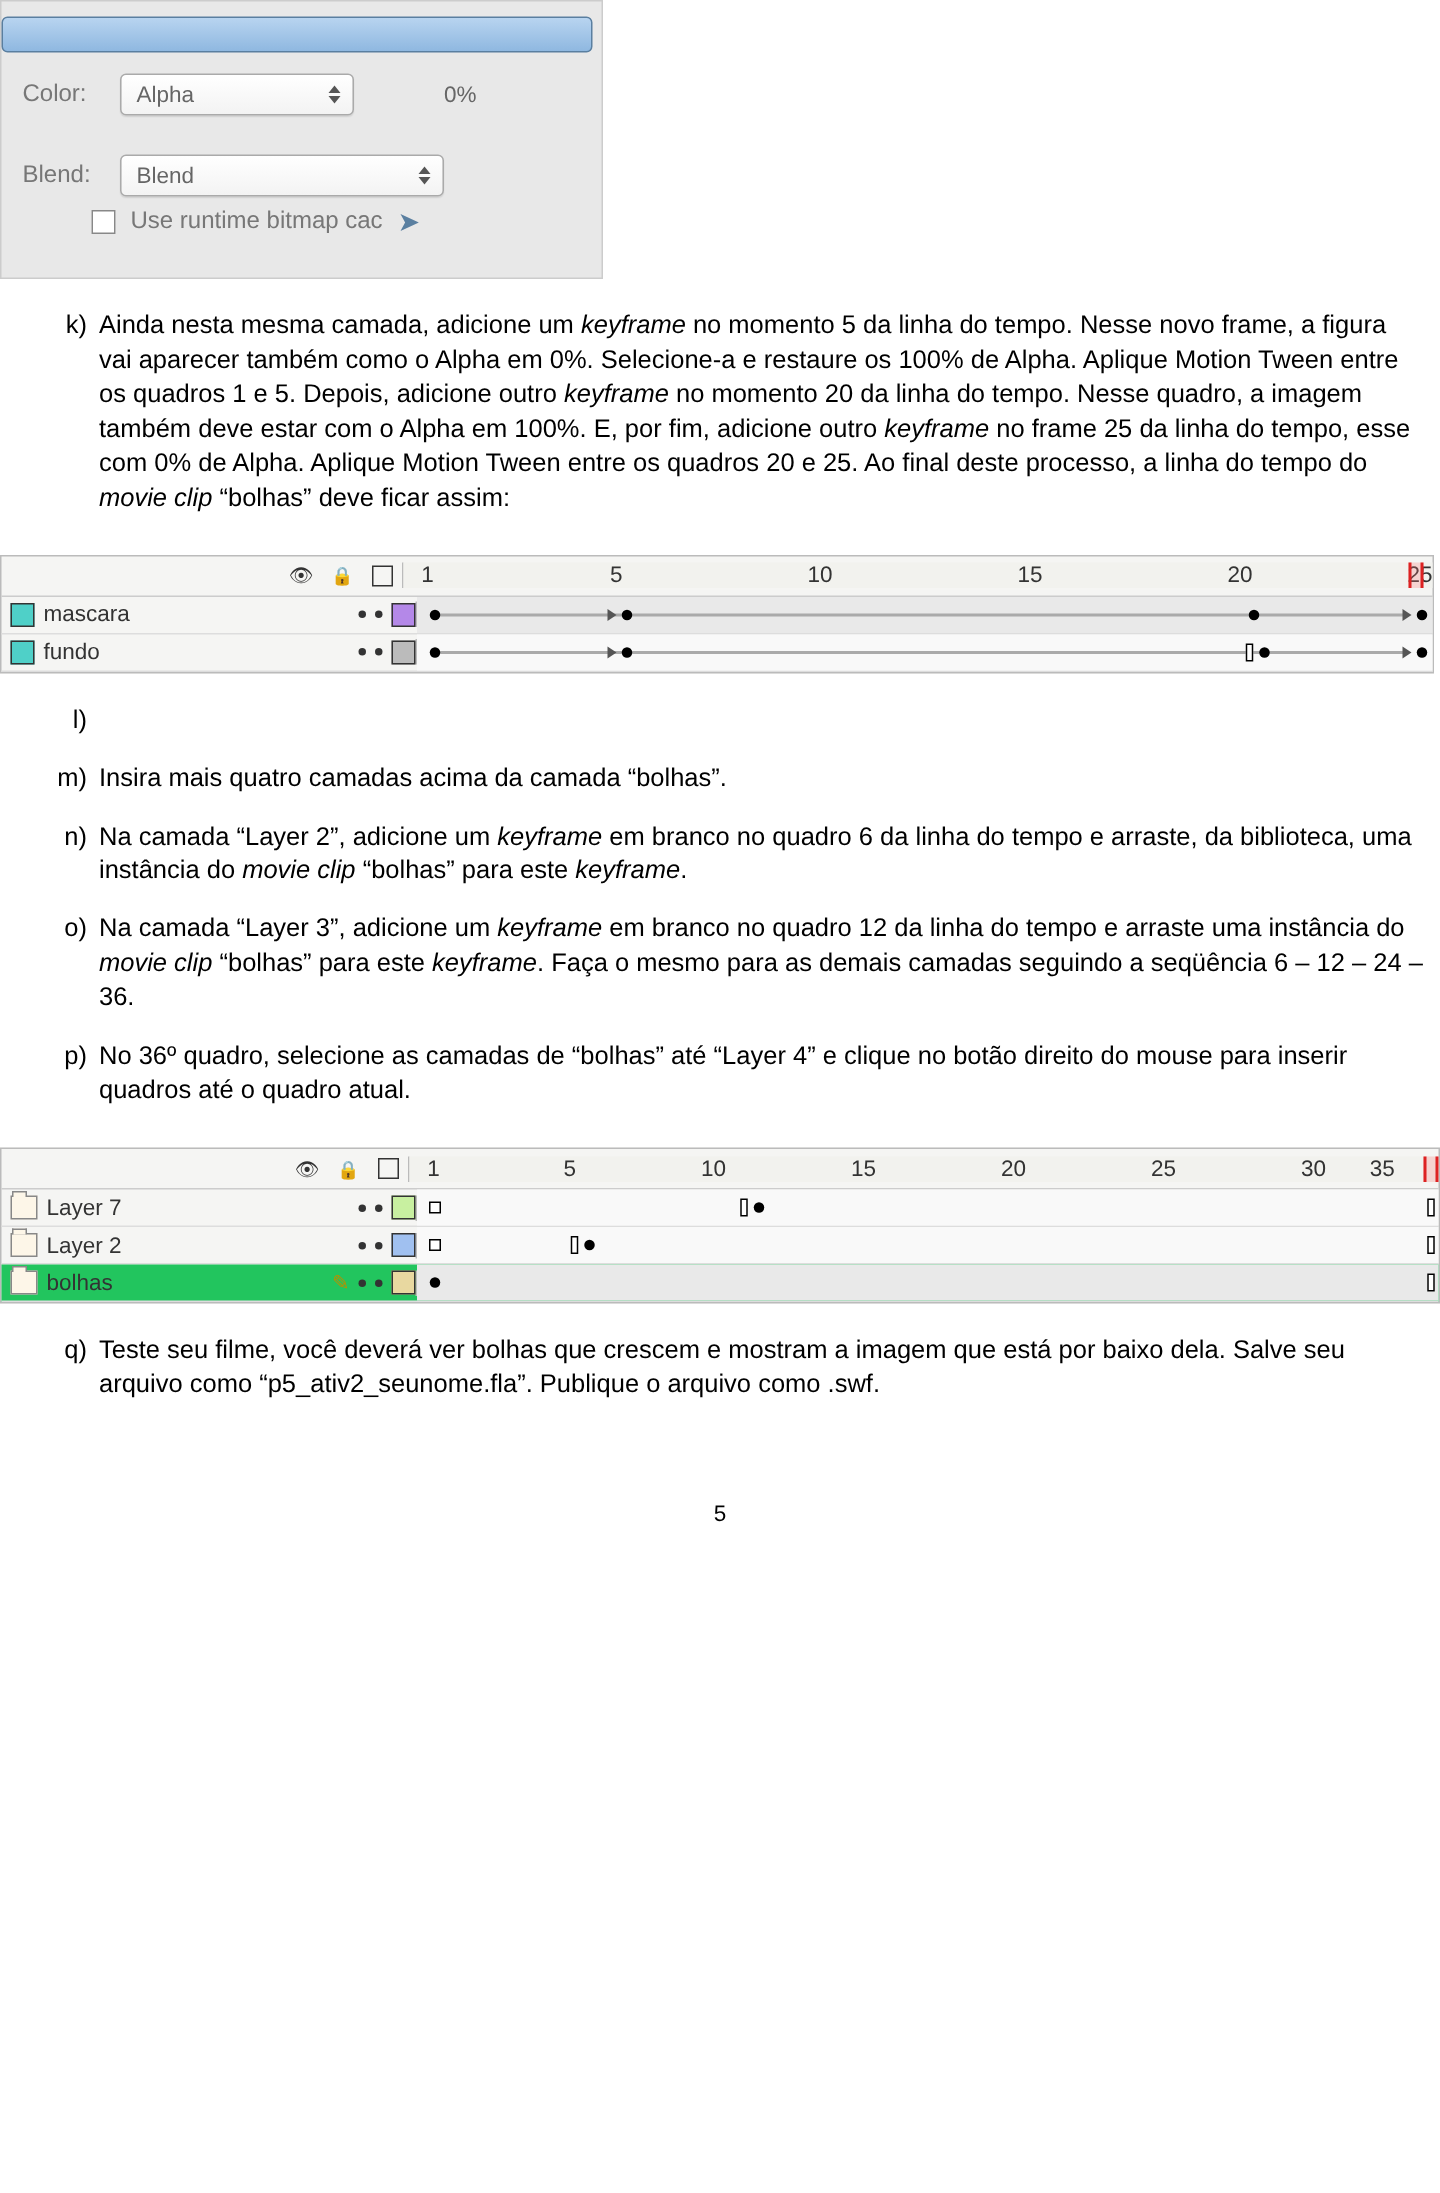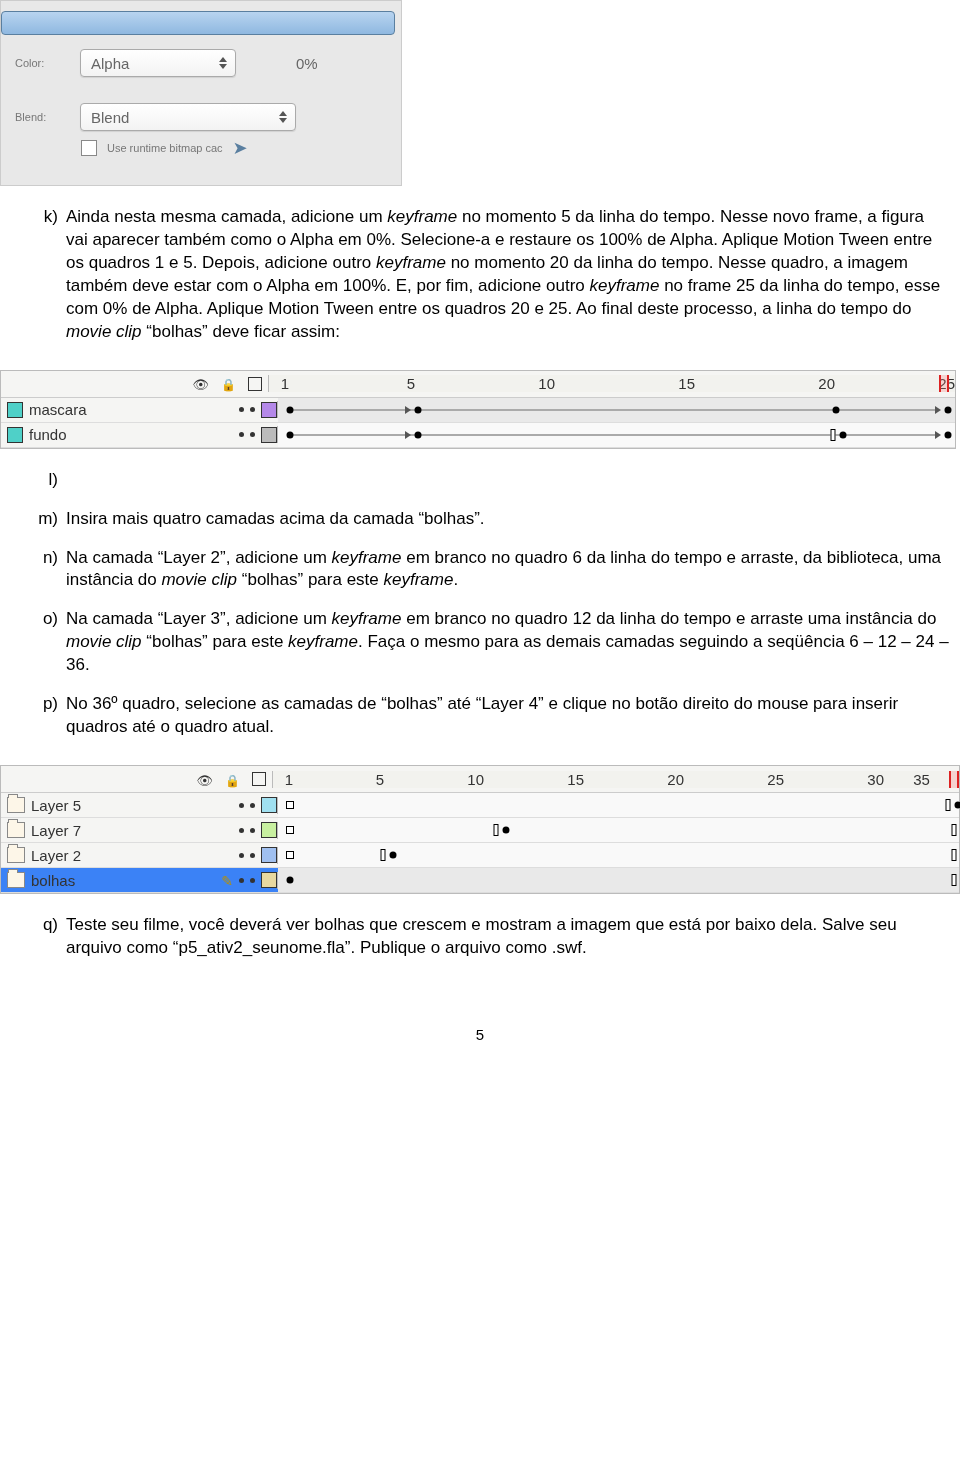--- a/index.html
+++ b/index.html
@@ -26,21 +26,21 @@
     width: 392px;
   }
   .prow {
     display: flex;
     align-items: center;
     margin: 6px 14px;
     gap: 10px;
   }
   .plabel {
     color: #777;
-    font-size: 11px;
+    font-size: 16px;
     min-width: 55px;
   }
   .dropdown {
     display: inline-flex;
     align-items: center;
     justify-content: space-between;
     background: linear-gradient(#ffffff, #f3f3f3);
     border: 1px solid #aaa;
     border-radius: 4px;
     box-shadow: 0 1px 1px rgba(0,0,0,0.1);
@@ -248,21 +248,21 @@
   </div>
 
   <div class="prow" style="margin-top:26px">
     <span class="plabel">Blend:</span>
     <div class="dropdown" style="width:200px">
       <span>Blend</span>
       <span class="dd-caret"></span>
     </div>
   </div>
 
-  <div class="prow" style="margin-left:80px">
+  <div class="prow" style="margin-left:60px">
     <span class="cbox"></span>
     <span class="plabel" style="min-width:auto">Use runtime bitmap cac</span>
     <span class="hintptr">➤</span>
   </div>
 </div>
 
 <div class="text-block">
   <div class="list-item">
     <span class="letter">k)</span>
     <span>Ainda nesta mesma camada, adicione um <em>keyframe</em> no momento 5 da linha do tempo. Nesse novo frame, a figura vai aparecer também como o Alpha em 0%. Selecione-a e restaure os 100% de Alpha. Aplique Motion Tween entre os quadros 1 e 5. Depois, adicione outro <em>keyframe</em> no momento 20 da linha do tempo. Nesse quadro, a imagem também deve estar com o Alpha em 100%. E, por fim, adicione outro <em>keyframe</em> no frame 25 da linha do tempo, esse com 0% de Alpha. Aplique Motion Tween entre os quadros 20 e 25. Ao final deste processo, a linha do tempo do <em>movie clip</em> “bolhas” deve ficar assim:</span>
@@ -365,34 +365,20 @@
       <span style="width:100px;text-align:right">25</span>
       <span style="width:100px;text-align:right">30</span>
       <span style="width:75px;text-align:center">35</span>
       <div class="playhead" style="left:676px"></div>
     </div>
   </div>
 
   <div class="tl-row">
     <div class="tl-layer-cell">
       <span class="layer-icon"></span>
-      <span class="layer-name">Layer 5</span>
-      <span class="dot"></span>
-      <span class="dot"></span>
-      <span class="swatch" style="background:#a0e0f0"></span>
-    </div>
-    <div class="tl-track">
-      <div class="kf-open" style="left:12px"></div>
-      <div class="kf-bar" style="left:670px"></div>
-      <div class="kf-dot" style="left:680px"></div>
-    </div>
-  </div>
-  <div class="tl-row">
-    <div class="tl-layer-cell">
-      <span class="layer-icon"></span>
       <span class="layer-name">Layer 7</span>
       <span class="dot"></span>
       <span class="dot"></span>
       <span class="swatch" style="background:#c8f0a0"></span>
     </div>
     <div class="tl-track">
       <div class="kf-open" style="left:12px"></div>
       <div class="kf-bar" style="left:218px"></div>
       <div class="kf-dot" style="left:228px"></div>
       <div class="kf-bar" style="left:676px"></div>
@@ -406,21 +392,21 @@
       <span class="dot"></span>
       <span class="swatch" style="background:#a0c0f0"></span>
     </div>
     <div class="tl-track">
       <div class="kf-open" style="left:12px"></div>
       <div class="kf-bar" style="left:105px"></div>
       <div class="kf-dot" style="left:115px"></div>
       <div class="kf-bar" style="left:676px"></div>
     </div>
   </div>
-  <div class="tl-row" style="background:#3b82f6">
+  <div class="tl-row" style="background:#22c55e">
     <div class="tl-layer-cell">
       <span class="layer-icon"></span>
       <span class="layer-name">bolhas</span>
       <span class="pencil"></span>
       <span class="dot"></span>
       <span class="dot"></span>
       <span class="swatch" style="background:#e8d8a0"></span>
     </div>
     <div class="tl-track grey">
       <div class="kf-dot" style="left:12px"></div>

